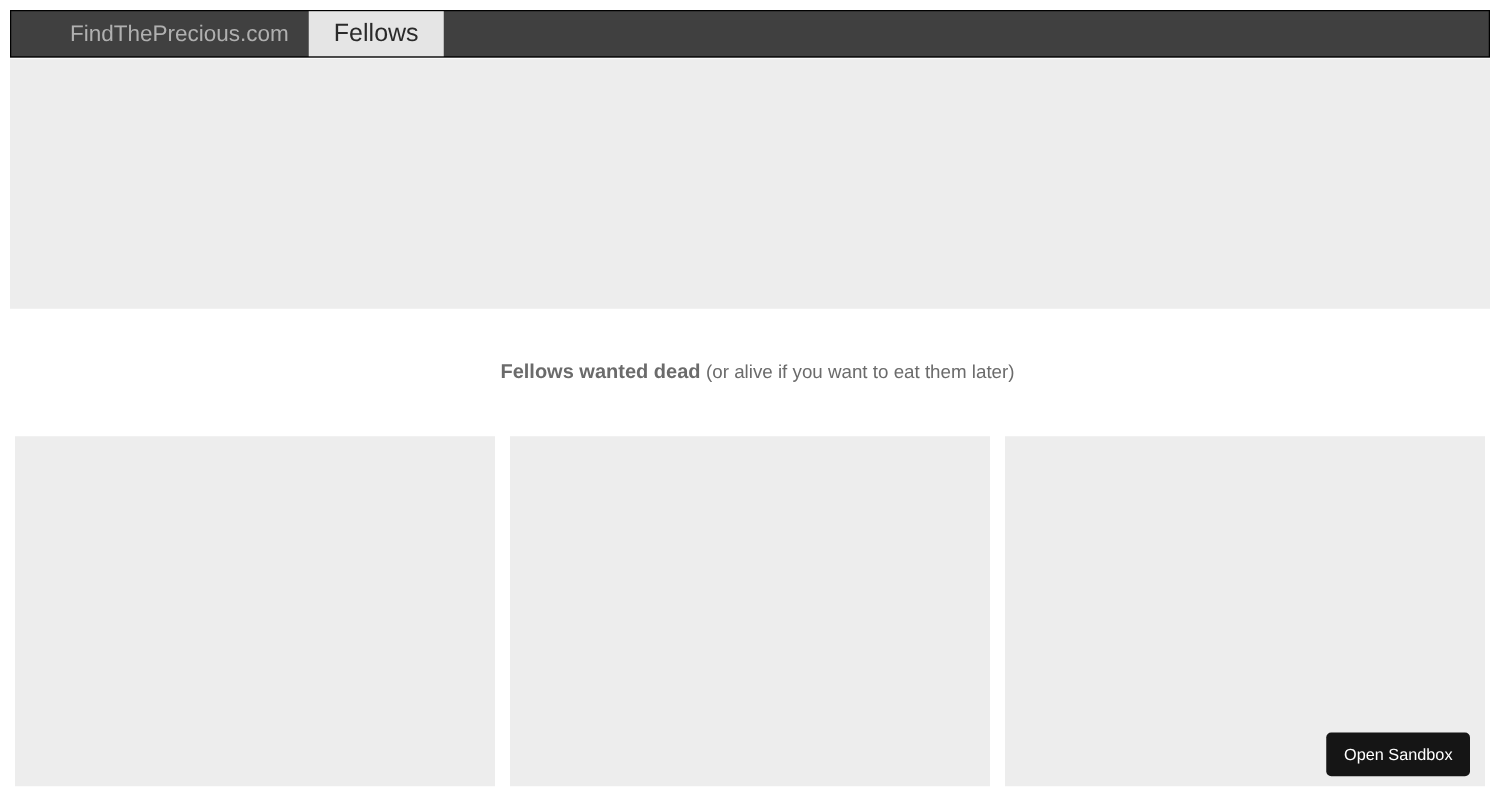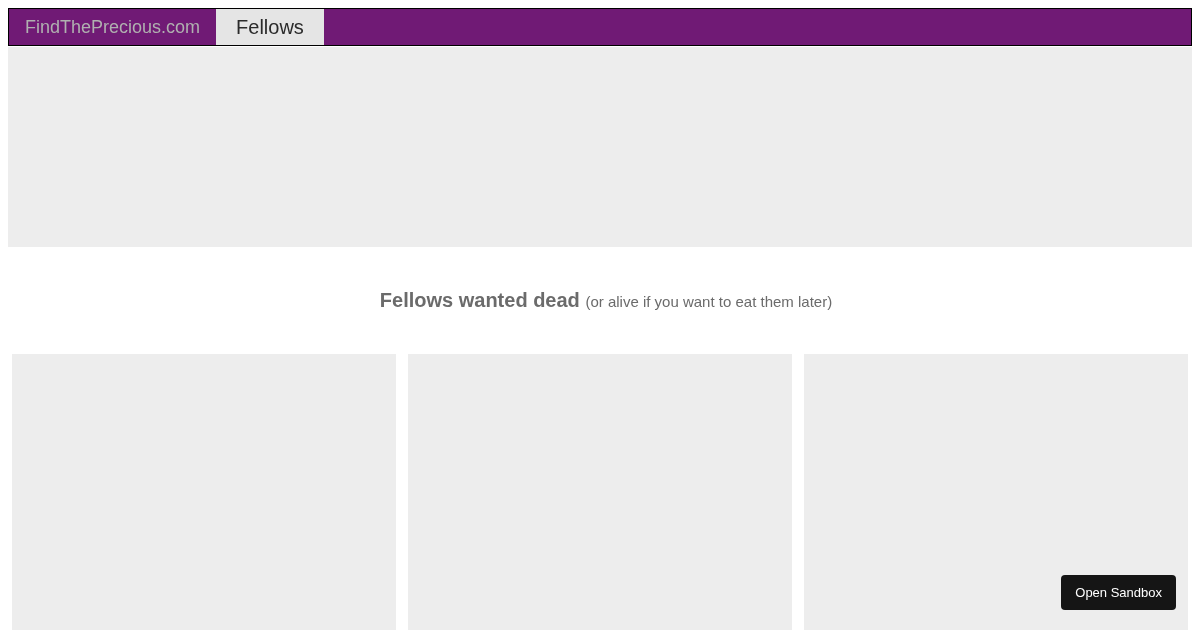--- a/index.html
+++ b/index.html
@@ -14,23 +14,24 @@
       height: 630px;
       overflow: hidden;
       position: relative;
     }
     .page {
       padding: 8px;
     }
     .navbar {
       display: flex;
       align-items: stretch;
-      background: #701a75;
+      background: #404040;
       border: 1px solid #000;
       height: 38px;
+      padding-left: 31px;
     }
     .brand {
       color: #b0b0b0;
       font-size: 18px;
       padding: 0 16px;
       display: flex;
       align-items: center;
     }
     .nav-item {
       display: flex;
@@ -50,21 +51,21 @@
       margin-top: 1px;
     }
     .heading-wrap {
       text-align: center;
       margin-top: 42px;
       margin-bottom: 42px;
     }
     .heading-wrap h2 {
       display: inline;
       color: #6b6b6b;
-      font-size: 20px;
+      font-size: 16px;
       font-weight: bold;
       margin-left: 12px;
     }
     .heading-wrap .sub {
       color: #6b6b6b;
       font-size: 15px;
       font-weight: normal;
     }
     .cards {
       display: flex;
@@ -72,21 +73,21 @@
       padding: 0 4px;
     }
     .card {
       flex: 1;
       background: #ededed;
       height: 280px;
     }
     .sandbox-btn {
       position: absolute;
       right: 24px;
-      bottom: 20px;
+      bottom: 9px;
       background: #151515;
       color: #ffffff;
       border: none;
       border-radius: 4px;
       padding: 10px 14px;
       font-size: 13px;
       cursor: pointer;
     }
   </style>
 </head>

